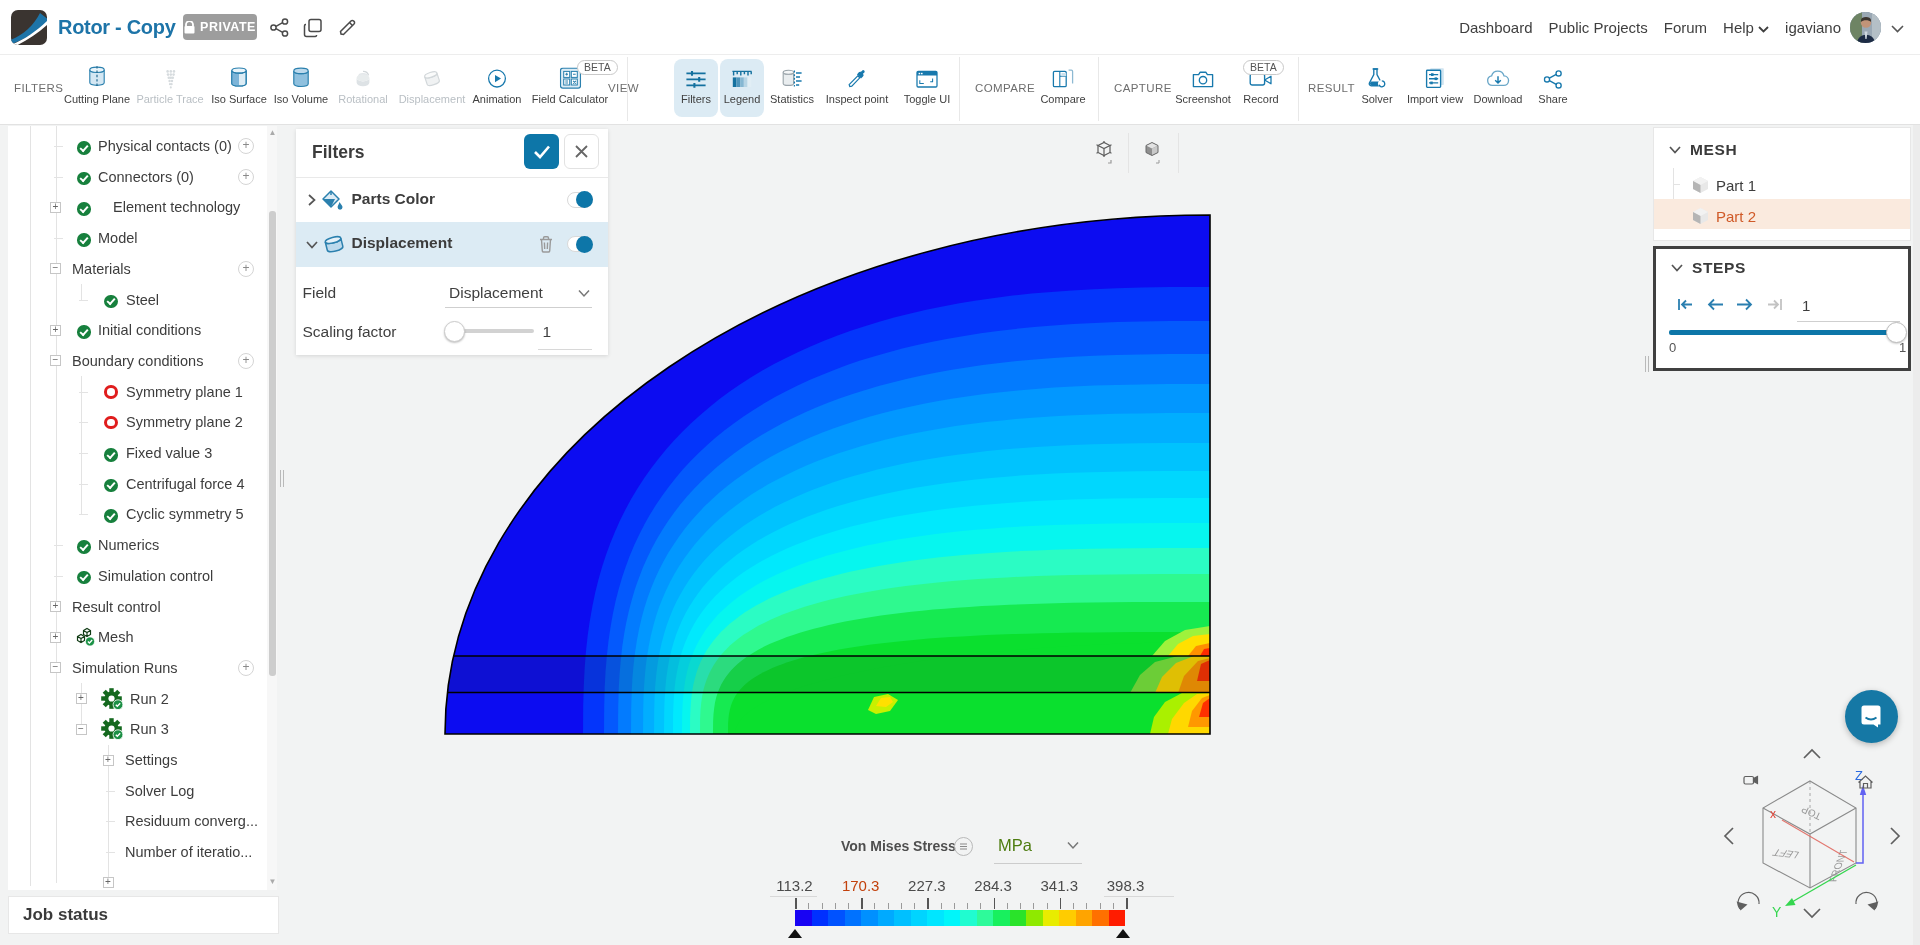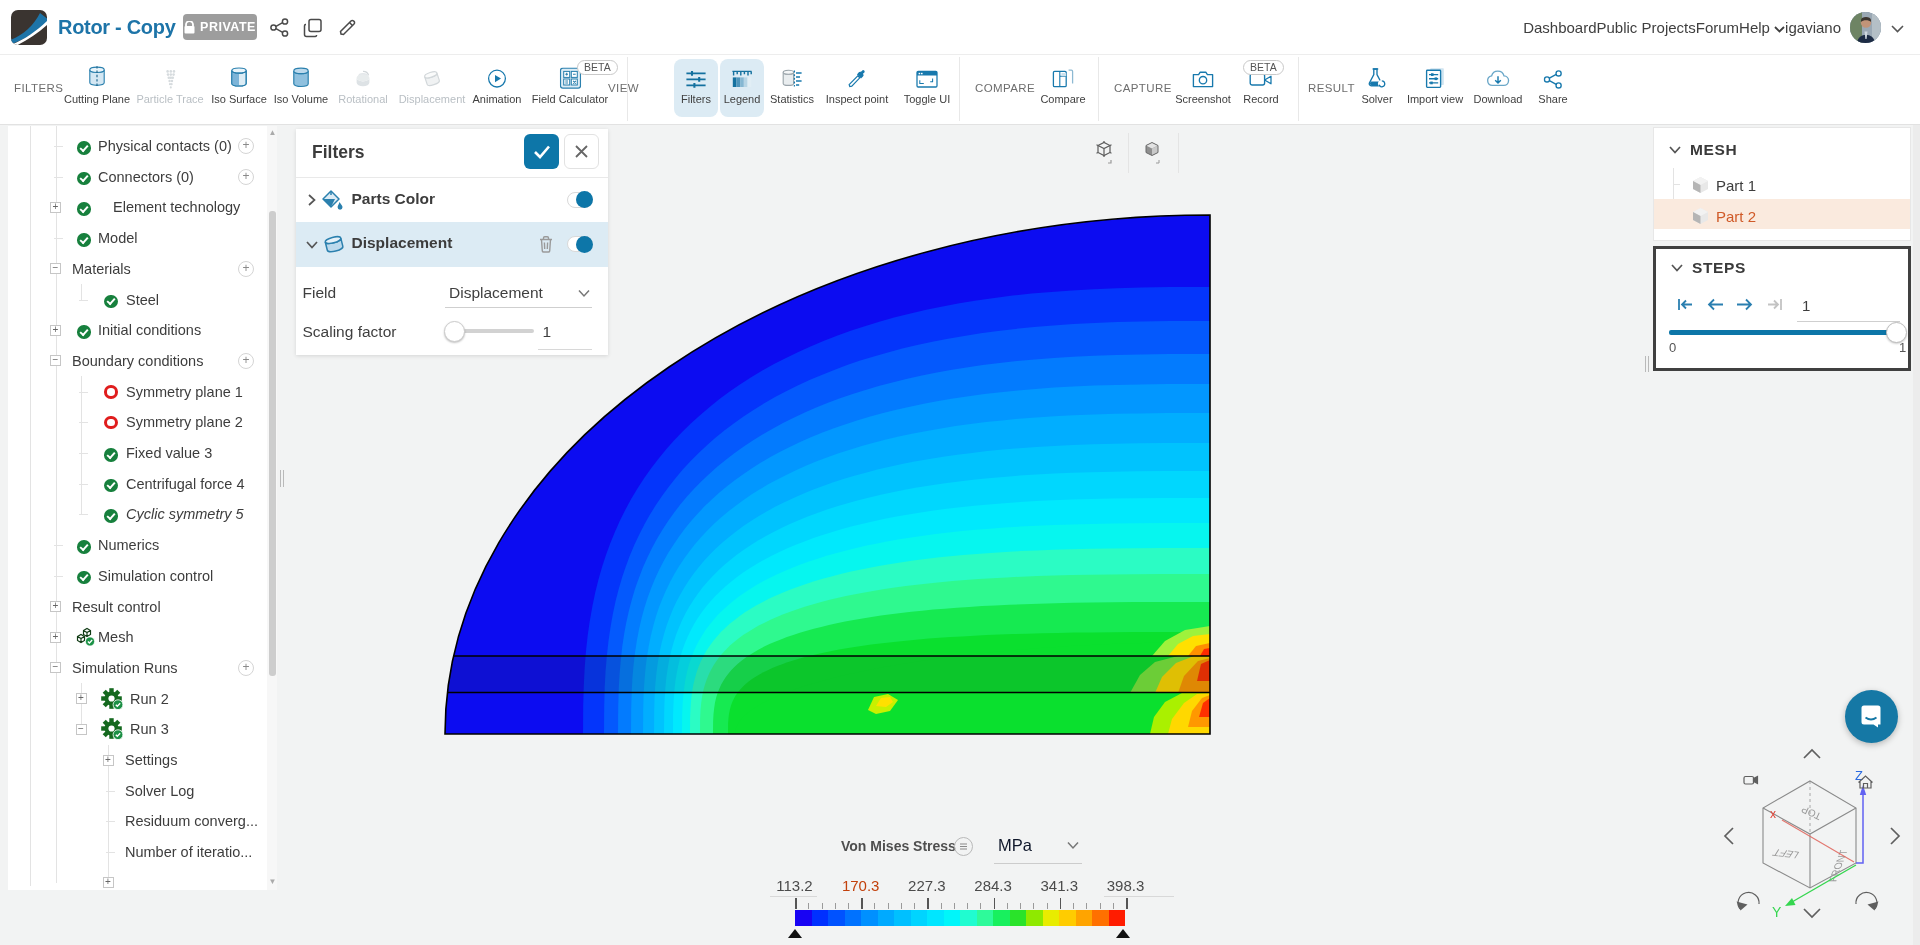--- a/index.html
+++ b/index.html
@@ -10,21 +10,21 @@
 
 #header { position:absolute; left:0; top:0; width:1920px; height:55px; background:#fff;
   border-bottom:1px solid #ededed; }
 #logo { position:absolute; left:11px; top:10px; width:36px; height:35px; border-radius:7px; overflow:hidden; }
 #title { position:absolute; left:58px; top:16px; font-size:20px; letter-spacing:-0.3px; font-weight:bold; color:#1d74a8; }
 #privbadge { position:absolute; left:183px; top:14px; width:74px; height:26px; background:#9d9d9d;
   border-radius:4px; color:#fff; font-size:12.5px; font-weight:bold; letter-spacing:.5px;
   display:flex; align-items:center; justify-content:center; gap:5px; }
 .hicon { position:absolute; top:18px; }
 #topnav { position:absolute; right:0; top:0; height:55px; display:flex; align-items:center; font-size:15px; color:#3f3f3f; }
-#topnav .ni { margin-right:0; }
+#topnav .ni { margin-right:16px; }
 #avatar { width:31px; height:31px; border-radius:50%; background:#6b7f96; overflow:hidden; position:relative; }
 
 
 #toolbar { position:absolute; left:0; top:55px; width:1920px; height:70px; background:#fff;
   border-bottom:1px solid #e2e2e2; }
 .tsec-label { position:absolute; top:27px; font-size:11.5px; color:#6e6e6e; letter-spacing:.4px; }
 .titem { position:absolute; top:4px; width:70px; height:58px; text-align:center; }
 .titem .ticon { height:30px; display:flex; align-items:flex-end; justify-content:center; }
 .titem .ticon svg { transform:scale(0.8); transform-origin:center bottom; }
 .titem .tlabel { font-size:11px; color:#3f3f3f; margin-top:4px; white-space:nowrap; }
@@ -443,21 +443,21 @@
   <div class="abs" style="left:95px; top:288.8px;"><span class="ring"></span></div>
   <div class="trow" style="left:118px; top:285.3px;">Symmetry plane 2</div>
   <div class="hstub" style="left:71.0px; top:327.0px;"></div>
   <div class="abs" style="left:95px; top:319.0px;"><span class="chk"></span></div>
   <div class="trow" style="left:118px; top:316.0px;">Fixed value 3</div>
   <div class="hstub" style="left:71.0px; top:357.7px;"></div>
   <div class="abs" style="left:95px; top:349.7px;"><span class="chk"></span></div>
   <div class="trow" style="left:118px; top:346.7px;">Centrifugal force 4</div>
   <div class="hstub" style="left:71.0px; top:388.4px;"></div>
   <div class="abs" style="left:95px; top:380.4px;"><span class="chk"></span></div>
-  <div class="trow" style="left:118px; top:377.4px;font-style:italic;">Cyclic symmetry 5</div>
+  <div class="trow" style="left:118px; top:377.4px;">Cyclic symmetry 5</div>
   <div class="hstub" style="left:45.5px; top:419.1px;"></div>
   <div class="abs" style="left:68px; top:411.1px;"><span class="chk"></span></div>
   <div class="trow" style="left:90px; top:408.1px;">Numerics</div>
   <div class="hstub" style="left:45.5px; top:449.8px;"></div>
   <div class="abs" style="left:68px; top:441.79999999999995px;"><span class="chk"></span></div>
   <div class="trow" style="left:90px; top:438.8px;">Simulation control</div>
   <div class="expander" style="left:41.5px; top:474.5px;">+</div>
   <div class="trow" style="left:64px; top:469.5px;">Result control</div>
   <div class="expander" style="left:41.5px; top:505.2px;">+</div>
   <div class="abs" style="left:67px; top:501.20000000000005px;"><svg width="21" height="20" viewBox="0 0 21 20" style="vertical-align:middle;">
@@ -508,20 +508,23 @@
   <div class="trow" style="left:117px; top:684.4px;">Residuum converg...</div>
   <div class="hstub" style="left:98.0px; top:726.1px;"></div>
   <div class="trow" style="left:117px; top:715.1px;">Number of iteratio...</div>
   <div class="expander" style="left:94.0px; top:750.8px;">+</div>
   <div class="trow" style="left:117px; top:768px;text-align:center;">Total system energy</div>
   <div style="position:absolute; left:259px; top:0; width:10px; height:764px; background:#f7f7f7;"></div>
   <div style="position:absolute; left:260.5px; top:85px; width:7px; height:465px; background:#cdcdcd; border-radius:3px;"></div>
   <div style="position:absolute; left:260.5px; top:3px; width:8px; height:8px; color:#aaa; font-size:8px; line-height:8px;">▲</div>
   <div style="position:absolute; left:260.5px; top:752px; width:8px; height:8px; color:#aaa; font-size:8px; line-height:8px;">▼</div>
   </div>
+  <div id="jobstatus">
+      <span>Job status</span>
+    </div>
 
 <div class="panel" style="left:295.5px; top:3.5px; width:312px; height:226px;">
   <div class="abs" style="left:16.5px; top:13px; font-size:17.5px; font-weight:bold; color:#3c3c3c;">Filters</div>
   <div class="abs" style="left:228.5px; top:5.5px; width:35px; height:35px; background:#0d76a8; border-radius:6px;">
     <svg width="35" height="35" viewBox="0 0 35 35">
           <path d="M11,18 L16,23 L25,12.5" stroke="#fff" stroke-width="2.6" fill="none"></path>
         </svg>
   </div>
   <div class="abs" style="left:268px; top:5.5px; width:35px; height:35px; background:#fff; border:1px solid #e2e2e2; border-radius:6px;">
     <svg width="33" height="33" viewBox="0 0 33 33">
@@ -642,21 +645,21 @@
 </svg>
 <div class="abs" style="left:1128px; top:8px; width:1px; height:40px; background:#e4e4e4;"></div>
 <div class="abs" style="left:1178px; top:8px; width:1px; height:40px; background:#e4e4e4;"></div>
 
 <div id="legendbar">
 <div class="abs" style="left:841px; top:713px; white-space:nowrap; font-size:14px; font-weight:bold; color:#4e4e4e;">Von Mises Stress</div>
 <div class="abs" style="left:954px; top:712px; width:19px; height:19px; border:1px solid #b9b9b9; border-radius:50%;">
 <svg width="17" height="17" viewBox="0 0 17 17">
           <path d="M5,6 L12,6 M5,8.5 L12,8.5 M5,11 L12,11" stroke="#8a8a8a" stroke-width="1.2"></path>
         </svg></div>
-<div class="abs" style="left:998px; top:711px; font-size:16.5px; color:#0f172a;">MPa</div>
+<div class="abs" style="left:998px; top:711px; font-size:16.5px; color:#4d7c0f;">MPa</div>
 <svg class="abs" style="left:1066px; top:716px;" width="14" height="9" viewBox="0 0 14 9">
         <path d="M2,1.5 L7,7 L12,1.5" stroke="#777" stroke-width="1.5" fill="none"></path>
       </svg>
 <div class="abs" style="left:994px; top:738px; width:88px; height:1px; background:#ccc;"></div>
 <div class="abs" style="left:761.5px; top:752px; width:66px; text-align:center; font-size:15px; color:#4b4b4b;">113.2</div>
 <div class="abs" style="left:827.7px; top:752px; width:66px; text-align:center; font-size:15px; color:#c2410c;">170.3</div>
 <div class="abs" style="left:893.9px; top:752px; width:66px; text-align:center; font-size:15px; color:#4b4b4b;">227.3</div>
 <div class="abs" style="left:960.1px; top:752px; width:66px; text-align:center; font-size:15px; color:#4b4b4b;">284.3</div>
 <div class="abs" style="left:1026.3px; top:752px; width:66px; text-align:center; font-size:15px; color:#4b4b4b;">341.3</div>
 <div class="abs" style="left:1092.5px; top:752px; width:66px; text-align:center; font-size:15px; color:#4b4b4b;">398.3</div>

